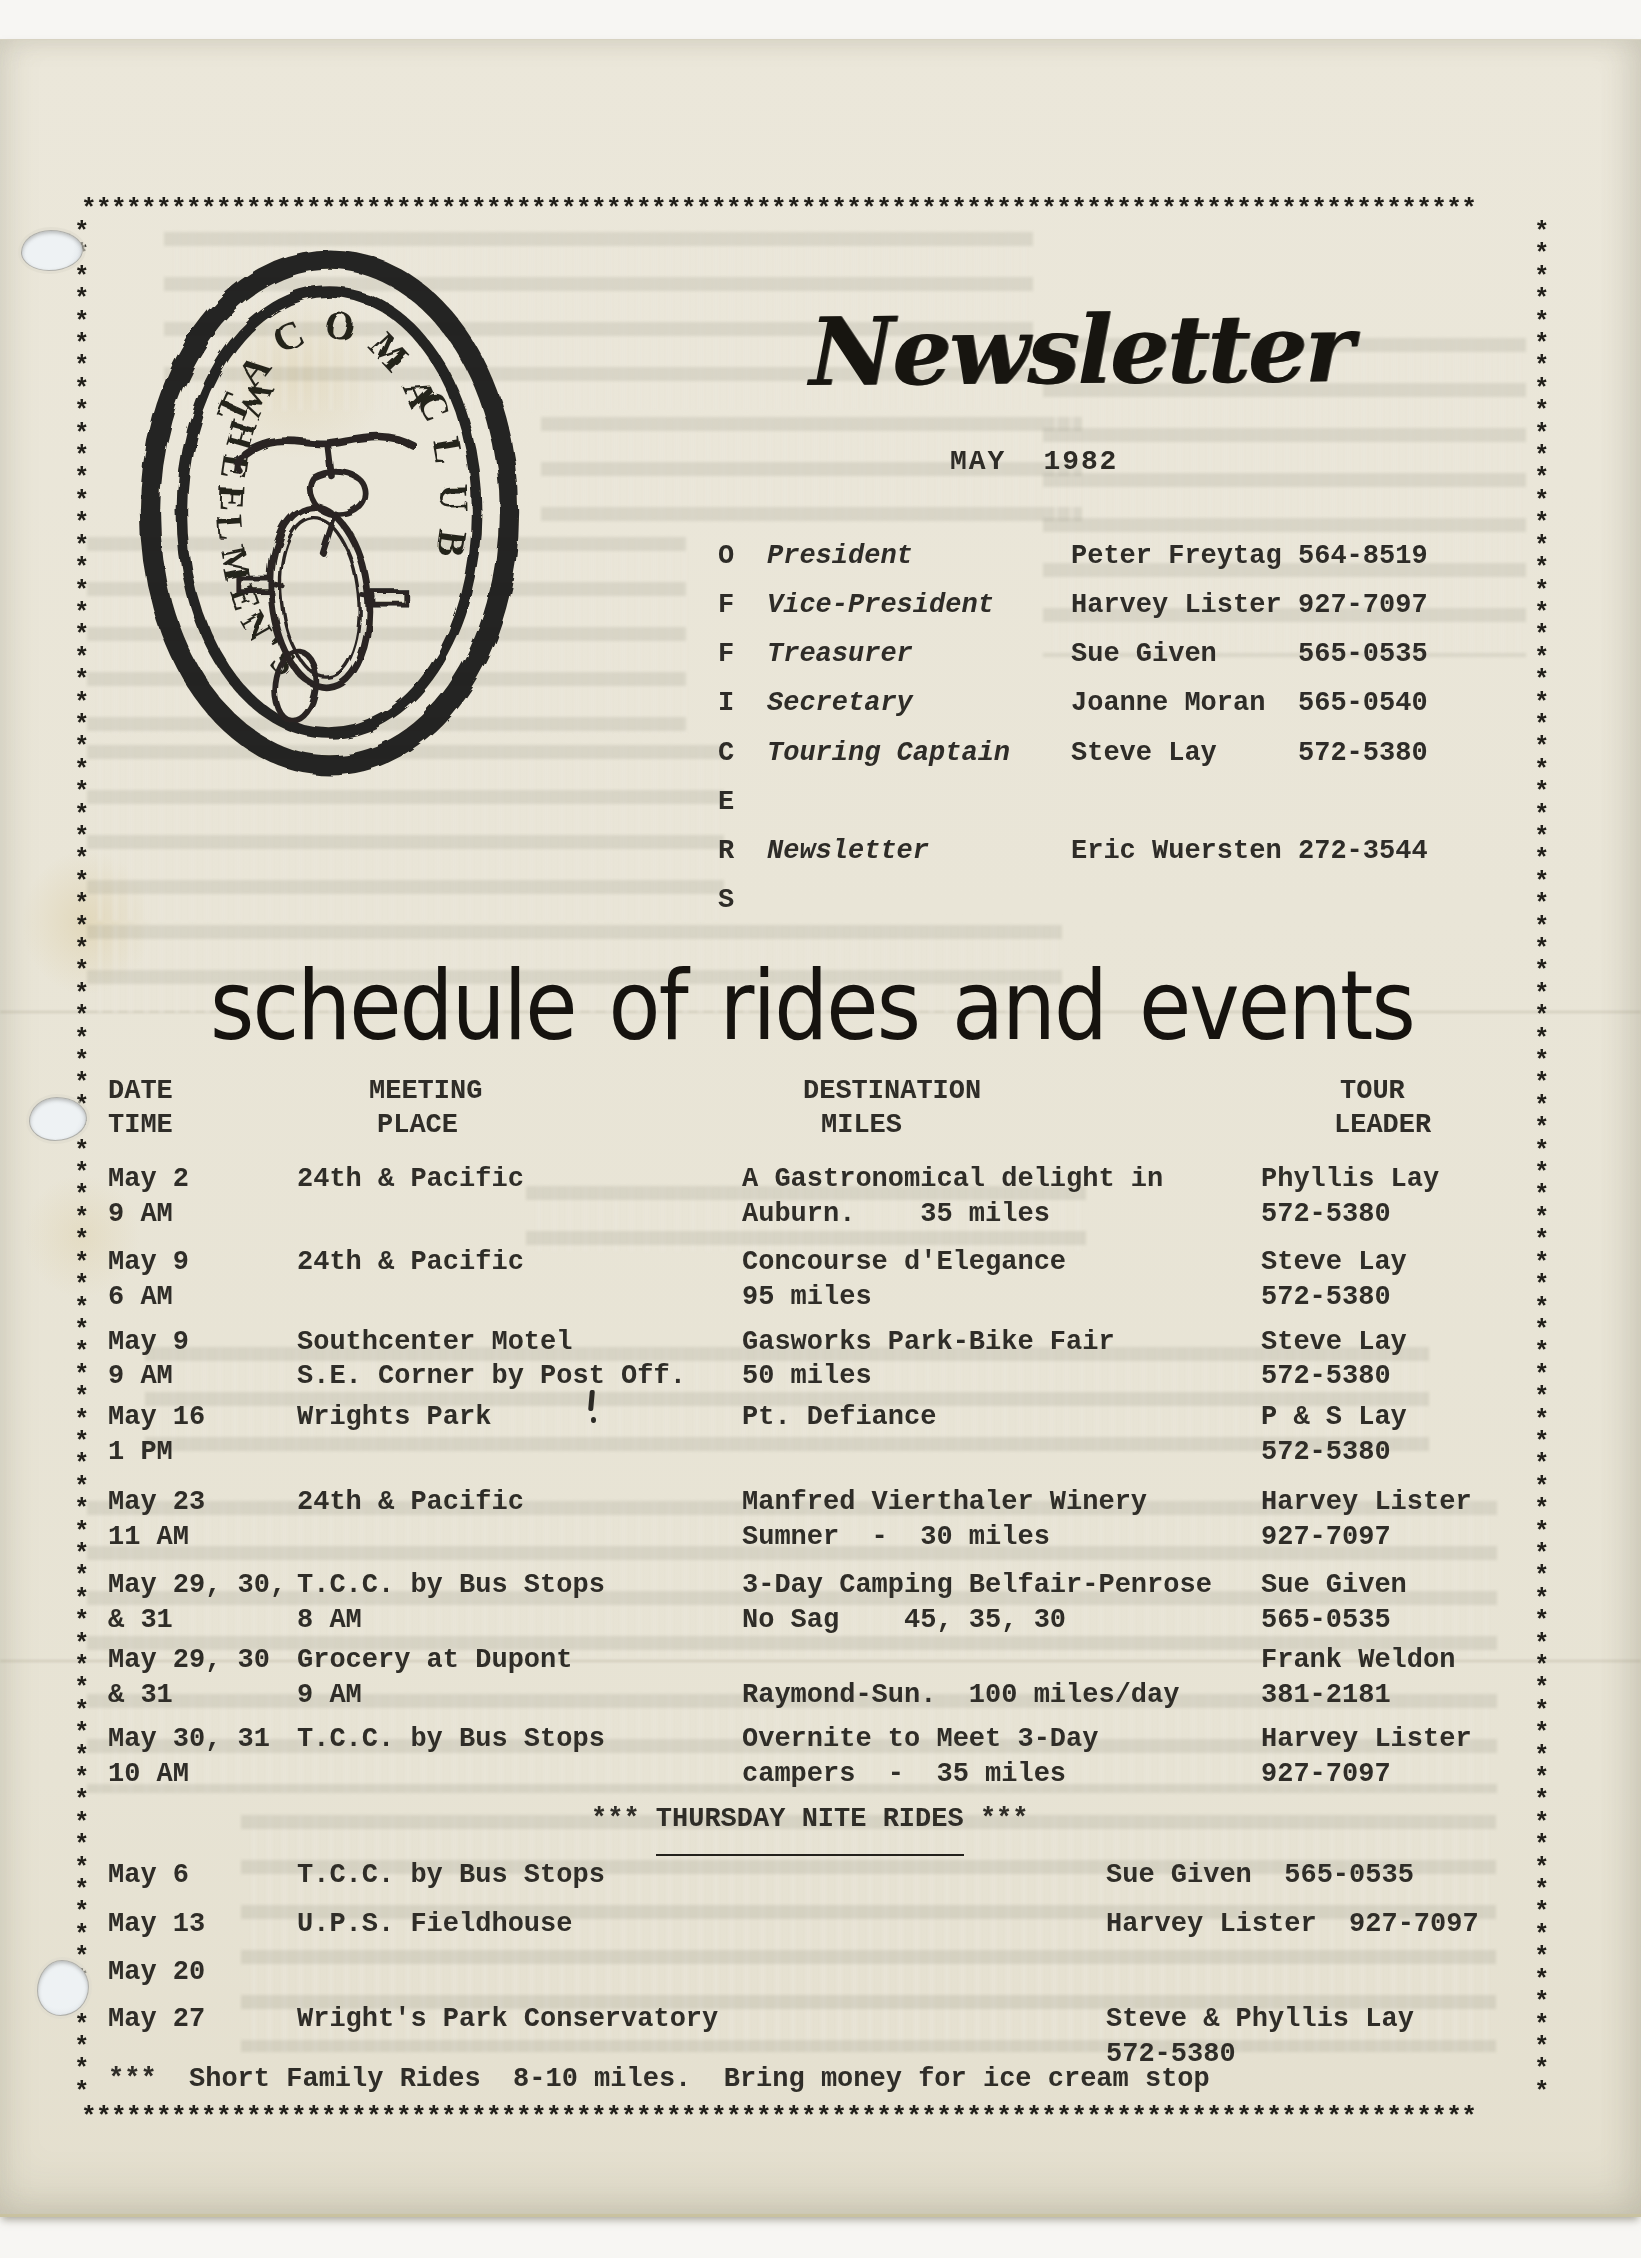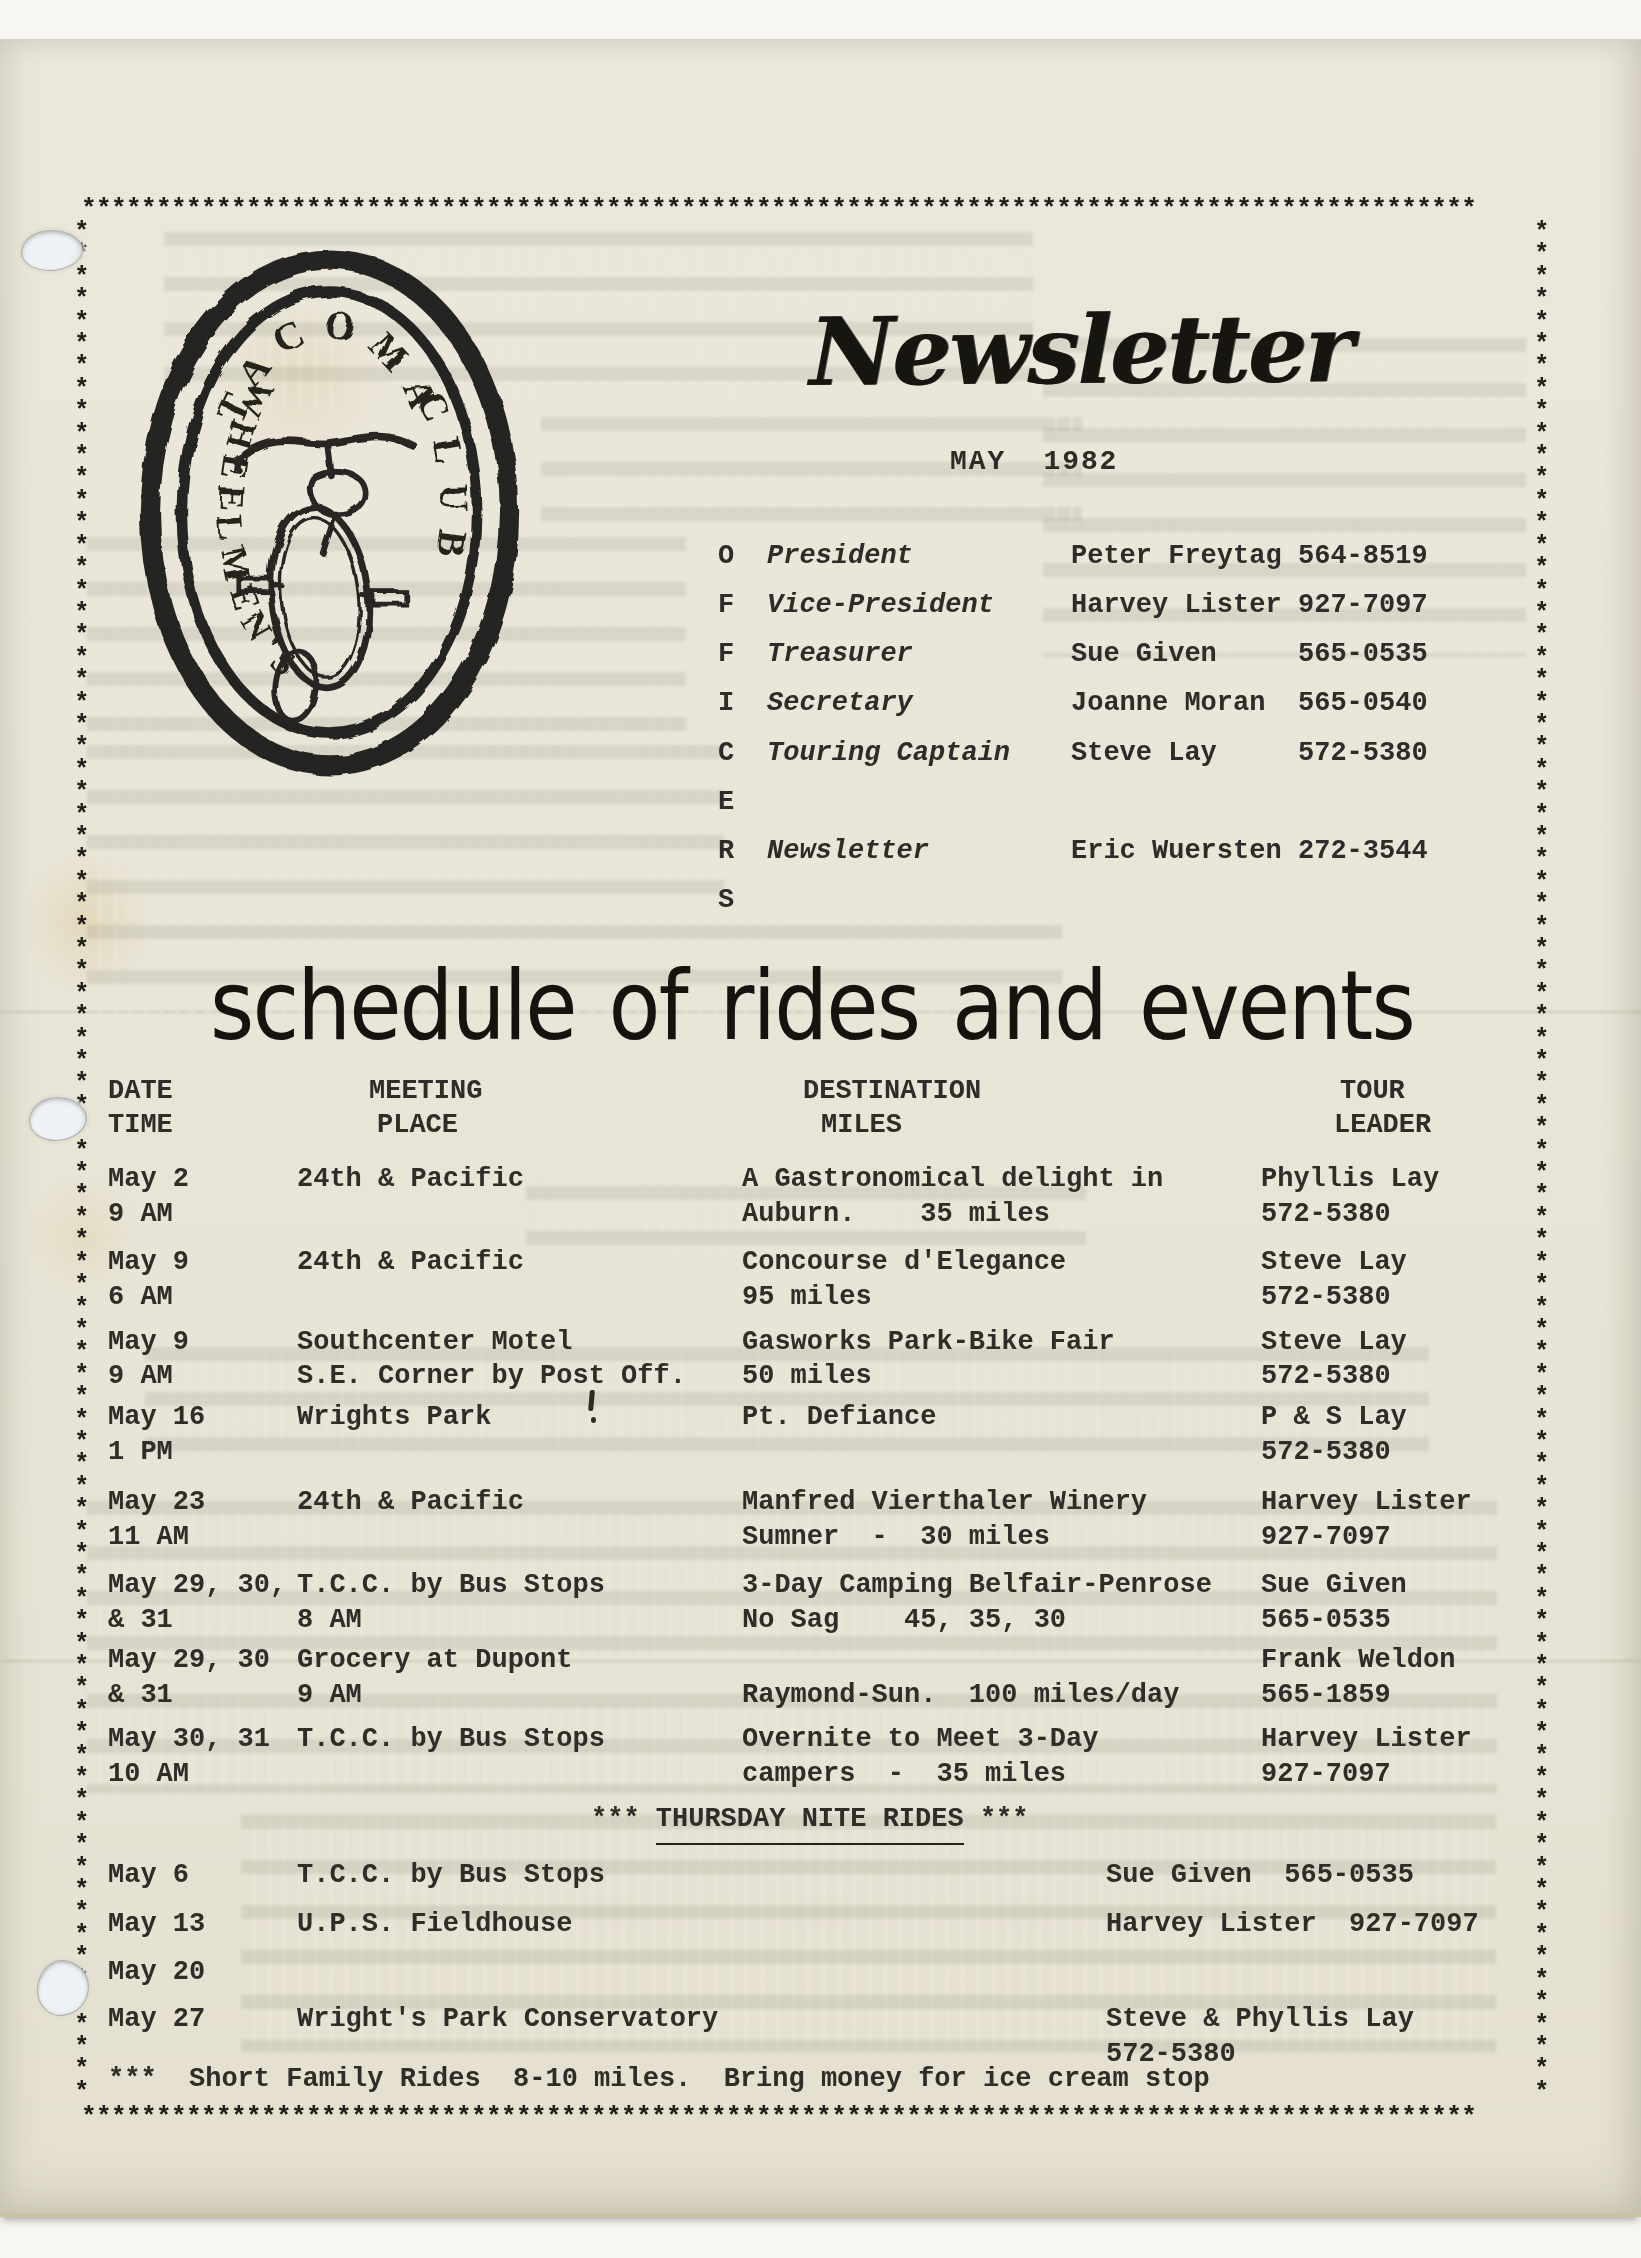--- a/index.html
+++ b/index.html
@@ -27,21 +27,21 @@
   .o-cell{position:absolute;font-size:27px;color:#2e2c28;white-space:pre;font-weight:700;}
   .o-letter{left:718px;} .o-role{left:767px;font-style:italic;} .o-name{left:1035px;margin-left:36px;} .o-phone{left:1298px;}
   
   #sched-heading{position:absolute;left:210px;top:950px;font-family:"DejaVu Sans",sans-serif;
                  font-size:85px;font-weight:400;color:#16130f;letter-spacing:-1.9px;word-spacing:7.7px;
                  transform:scaleY(1.13);transform-origin:top left;white-space:nowrap;}
   
   .tl{position:absolute;left:0;width:1641px;height:35px;}
   .tw{position:absolute;font-size:27px;color:#2f2d28;white-space:pre;font-weight:700;}
   .c1{left:108px;} .c2{left:297px;} .c3{left:742px;} .c4{left:1261px;} .c5{left:1106px;}
-  .th-title{border-bottom:2.9px solid #23211c;padding-bottom:9px;}
+  .th-title{border-bottom:2.9px solid #23211c;padding-bottom:20px;}
   
   .hole{position:absolute;background:radial-gradient(circle at 45% 40%,#eef2f4 0 60%,#dde2e6 100%);
         border:1.9px solid rgba(125,122,112,.55);box-shadow:inset 0 1.9px 3.9px rgba(90,90,85,.35),0 0 0 2.9px rgba(222,218,205,.6);
         border-radius:48% 52% 55% 45% / 55% 48% 52% 45%;}
   .ghost{position:absolute;background:repeating-linear-gradient(180deg,rgba(118,118,98,.15) 0 14.5px,transparent 14.5px 45px),
          repeating-linear-gradient(90deg,transparent 0 10.6px,rgba(235,231,220,.5) 10.6px 15.4px);
          filter:blur(1.4px);pointer-events:none;}
   .stain{position:absolute;pointer-events:none;}
   .crease{position:absolute;left:0;width:1641px;height:1.9px;background:rgba(150,143,118,.28);
           filter:blur(0.8px);pointer-events:none;}
@@ -425,21 +425,21 @@
 
     <div class="tl" style="top:1645px">
         <span class="tw c1">May 29, 30</span>
         <span class="tw c2">Grocery at Dupont</span>
         <span class="tw c4">Frank Weldon</span>
       </div>
     <div class="tl" style="top:1680px">
         <span class="tw c1">&amp; 31</span>
         <span class="tw c2">9 AM</span>
         <span class="tw c3">Raymond-Sun.  100 miles/day</span>
-        <span class="tw c4">565-1859</span>
+        <span class="tw c4">381-2181</span>
       </div>
 
     <div class="tl" style="top:1724px">
         <span class="tw c1">May 30, 31</span>
         <span class="tw c2">T.C.C. by Bus Stops</span>
         <span class="tw c3">Overnite to Meet 3-Day</span>
         <span class="tw c4">Harvey Lister</span>
       </div>
     <div class="tl" style="top:1759px">
         <span class="tw c1">10 AM</span>

